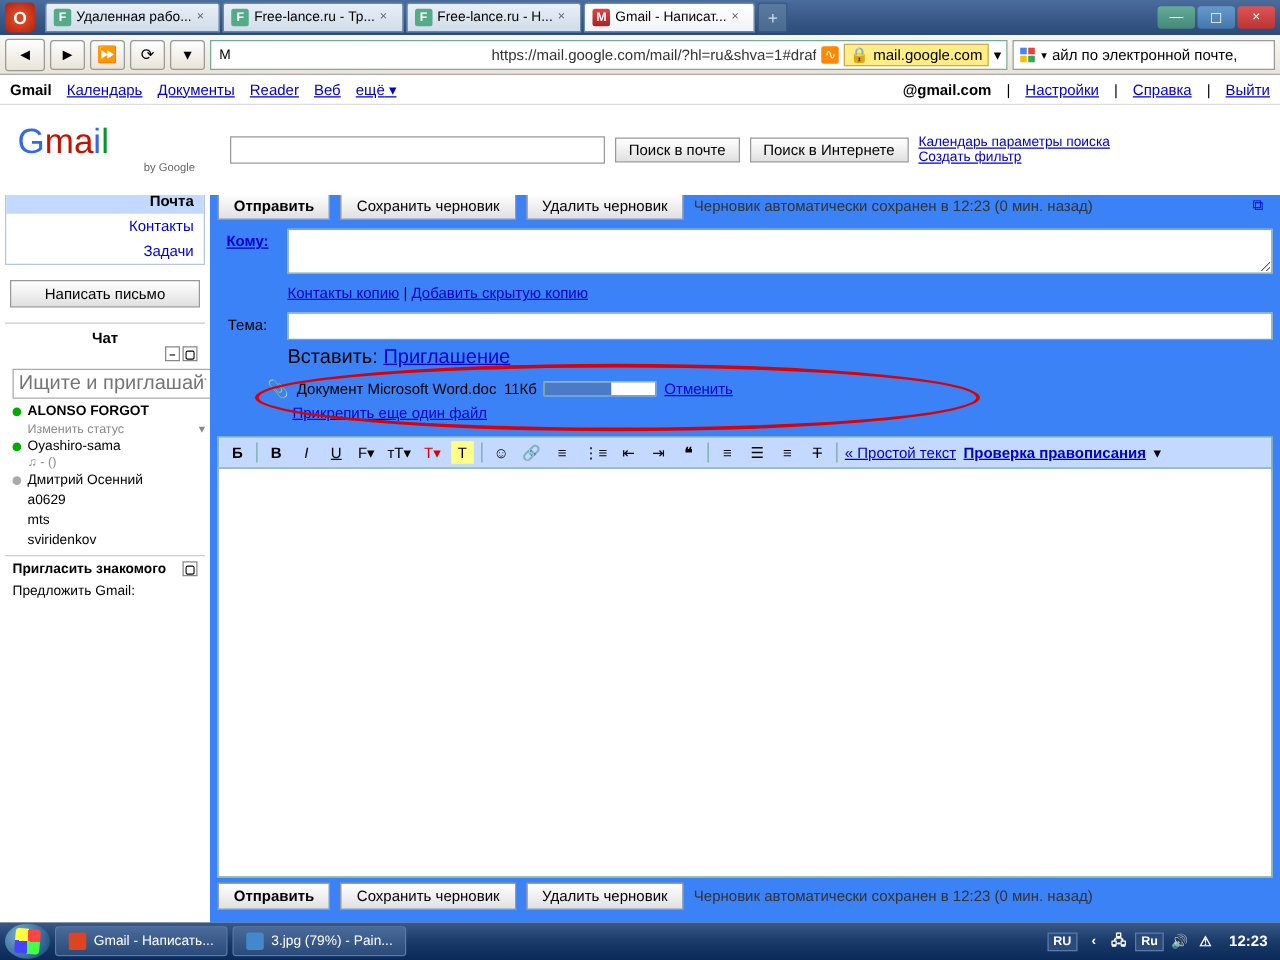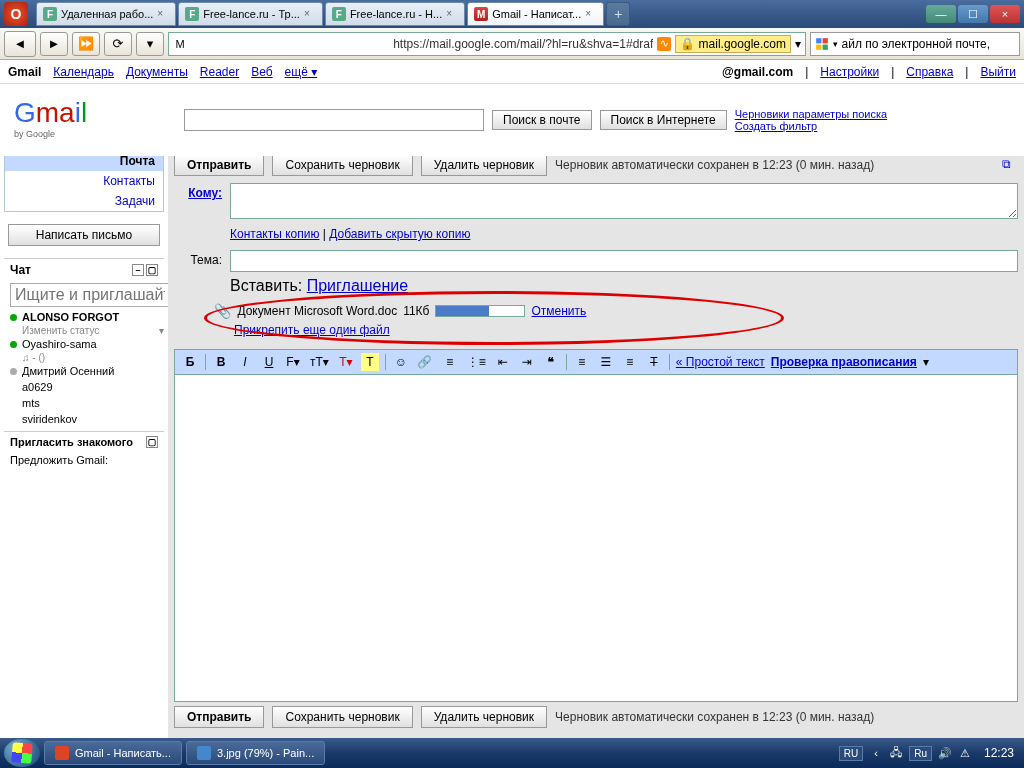--- a/index.html
+++ b/index.html
@@ -39,55 +39,55 @@
 .gmail-top .spacer { flex: 1; }
 .gmail-top .email { font-weight: bold; }
 
 
 .gmail-body { display: flex; height: calc(100% - 28px - 32px - 24px - 30px); background: white; }
 
 
 .sidebar { width: 168px; padding: 6px 4px; font-size: 12px; display: flex; flex-direction: column; }
 .gmail-logo { font-size: 28px; font-family: 'Arial', sans-serif; padding: 4px 0 8px 6px; }
 .gmail-logo .g-red { color: #c41200; } .gmail-logo .g-blue { color: #3369e8; } .gmail-logo .g-green { color: #009925; }
-.gmail-logo .byline { font-size: 9px; color: #666; display: block; padding-right: 20px; }
+.gmail-logo .byline { font-size: 9px; color: #666; display: block; text-align: right; padding-right: 20px; }
 .sidebar-section { border: 1px solid #b5c7de; margin-bottom: 6px; text-align: right; }
 .sidebar-item { padding: 3px 8px; cursor: pointer; color: #0000cc; }
 .sidebar-item.active { background: #c3d9ff; font-weight: bold; color: #000; }
 .sidebar-item.sub { padding-left: 16px; }
 .compose-btn { margin: 6px 4px; padding: 3px 10px; border: 1px solid #999; background: linear-gradient(to bottom, #fff 0%, #e0e0e0 100%); font-size: 12px; cursor: pointer; display: inline-block; }
 .folder-item { padding: 2px 8px 2px 20px; cursor: pointer; color: #0000cc; position: relative; }
 .folder-item::before { content: ''; position: absolute; left: 6px; top: 4px; width: 8px; height: 8px; border: 1px solid #888; background: #eee; }
 .folder-item.bold { font-weight: bold; color: #000; }
-.chat-header { display: flex; align-items: center; padding: 4px 6px; font-weight: bold; border-top: 1px solid #ccc; margin-top: 6px; }
+.chat-header { display: flex; align-items: center; padding: 4px 6px; font-weight: bold; border-top: 1px solid #ccc; margin-top: 6px; flex-direction: column; }
 .chat-header .controls { margin-left: auto; display: flex; gap: 2px; }
 .chat-header .ctrl { width: 12px; height: 12px; border: 1px solid #888; font-size: 9px; text-align: center; cursor: pointer; }
 .chat-search { width: 160px; margin: 2px 6px; padding: 2px 4px; border: 1px solid #aaa; font-size: 16px; color: #888; }
 .chat-item { padding: 2px 6px 2px 18px; position: relative; font-size: 11px; }
 .chat-item .status { position: absolute; left: 6px; top: 5px; width: 7px; height: 7px; border-radius: 50%; }
 .status.online { background: #0a0; } .status.away { background: #aaa; }
 .chat-self { font-weight: bold; }
 .chat-sub { color: #888; font-size: 10px; padding-left: 18px; display: flex; align-items: center; gap: 20px; }
 .invite-header { font-weight: bold; padding: 4px 6px; border-top: 1px solid #ccc; margin-top: 4px; font-size: 11px; }
 
 
-.main { flex: 1; background: #e5e5e5; padding: 6px; display: flex; flex-direction: column; }
+.main { flex: 1; background: #3b82f6; padding: 6px; display: flex; flex-direction: column; }
 .search-input { width: 300px; height: 22px; border: 1px solid #999; padding: 2px 4px; }
 .search-btn { padding: 2px 10px; border: 1px solid #999; background: linear-gradient(to bottom, #fff 0%, #e0e0e0 100%); font-size: 12px; cursor: pointer; }
 .search-links { font-size: 11px; }
 .search-links a { color: #0000cc; text-decoration: underline; display: block; cursor: pointer; }
 
 .action-row { display: flex; align-items: center; gap: 8px; padding: 4px 0; }
 .action-btn { padding: 3px 12px; border: 1px solid #999; background: linear-gradient(to bottom, #fff 0%, #e0e0e0 100%); font-size: 12px; cursor: pointer; }
 .action-btn.primary { font-weight: bold; }
 .draft-status { font-size: 12px; color: #333; }
 .popout { margin-left: auto; width: 16px; height: 16px; color: #0000cc; cursor: pointer; }
 
 .field-row { display: flex; align-items: flex-start; padding: 3px 0; gap: 8px; }
-.field-label { width: 48px; text-align: right; font-size: 12px; padding-top: 3px; }
+.field-label { width: 48px; text-align: center; font-size: 12px; padding-top: 3px; }
 .field-label a { color: #0000cc; text-decoration: underline; font-weight: bold; }
 .field-input { flex: 1; }
 .field-input textarea, .field-input input { width: 100%; border: 1px solid #7a9; padding: 3px; font-size: 12px; font-family: Arial; }
 .cc-links { padding: 2px 0 6px 56px; font-size: 12px; }
 .cc-links a { color: #0000cc; text-decoration: underline; cursor: pointer; }
 
 .insert-row { padding: 2px 0 2px 56px; font-size: 16px; }
 .insert-row a { color: #0000cc; text-decoration: underline; cursor: pointer; }
 
 .attach-area { padding: 4px 0 4px 40px; position: relative; }
@@ -113,21 +113,21 @@
 .zoom { display: flex; align-items: center; gap: 4px; }
 .zoom-btn { width: 14px; height: 14px; border: 1px solid #999; background: #f0f0e8; font-size: 10px; display: flex; align-items: center; justify-content: center; cursor: pointer; }
 
 
 .taskbar { height: 30px; background: linear-gradient(to bottom, #3a5a8a 0%, #1a3a6a 50%, #0a2a5a 100%); display: flex; align-items: center; padding: 0 4px; gap: 4px; position: absolute; bottom: 0; left: 0; right: 0; }
 .start-btn { width: 36px; height: 28px; border-radius: 50%; background: radial-gradient(circle at 30% 30%, #7ac 0%, #147 100%); display: flex; align-items: center; justify-content: center; cursor: pointer; }
 .start-orb { width: 20px; height: 20px; background: conic-gradient(#f44 0deg 90deg, #4f4 90deg 180deg, #44f 180deg 270deg, #ff4 270deg 360deg); border-radius: 3px; transform: rotate(5deg); }
 .task-item { height: 24px; padding: 0 10px; background: linear-gradient(to bottom, #4a6a9a 0%, #2a4a7a 100%); border: 1px solid #5a7aaa; border-radius: 3px; display: flex; align-items: center; gap: 6px; color: white; font-size: 11px; cursor: pointer; }
 .task-icon { width: 14px; height: 14px; background: #d42; border-radius: 2px; }
 .task-icon.paint { background: #48c; }
-.tray { margin-left: auto; display: flex; align-items: center; gap: 6px; color: white; font-size: 11px; }
+.tray { margin-left: auto; display: flex; align-items: center; gap: 6px; color: white; font-size: 11px; font-weight: bold; }
 .tray-icon { width: 14px; height: 14px; display: flex; align-items: center; justify-content: center; }
 .lang { background: #2a4a7a; padding: 1px 4px; border: 1px solid #5a7aaa; font-size: 10px; }
 .clock { font-size: 12px; padding: 0 6px; }
 
 .logo-search-wrap { position: absolute; top: 84px; left: 0; right: 0; height: 72px; background: white; display: flex; align-items: center; padding: 0 8px; gap: 8px; z-index: 5; }
 .main-wrap { margin-top: 60px; }
 </style>
 </head>
 <body>
 
@@ -209,21 +209,21 @@
   <div style="width:168px;">
     <div class="gmail-logo">
       <span class="g-blue">G</span><span class="g-red">m</span><span style="color:#c41200;">a</span><span class="g-blue">i</span><span class="g-green">l</span>
       <span class="byline">by Google</span>
     </div>
   </div>
   <input class="search-input" type="text" style="">
   <button class="search-btn">Поиск в почте</button>
   <button class="search-btn">Поиск в Интернете</button>
   <div class="search-links">
-    <a>Черновики параметры поиска</a>
+    <a>Календарь параметры поиска</a>
     <a>Создать фильтр</a>
   </div>
 </div>
 
 <div class="gmail-body">
   <div class="sidebar main-wrap">
     <div class="sidebar-section">
       <div class="sidebar-item active">Почта</div>
       <div class="sidebar-item sub">Контакты</div>
       <div class="sidebar-item sub">Задачи</div>

